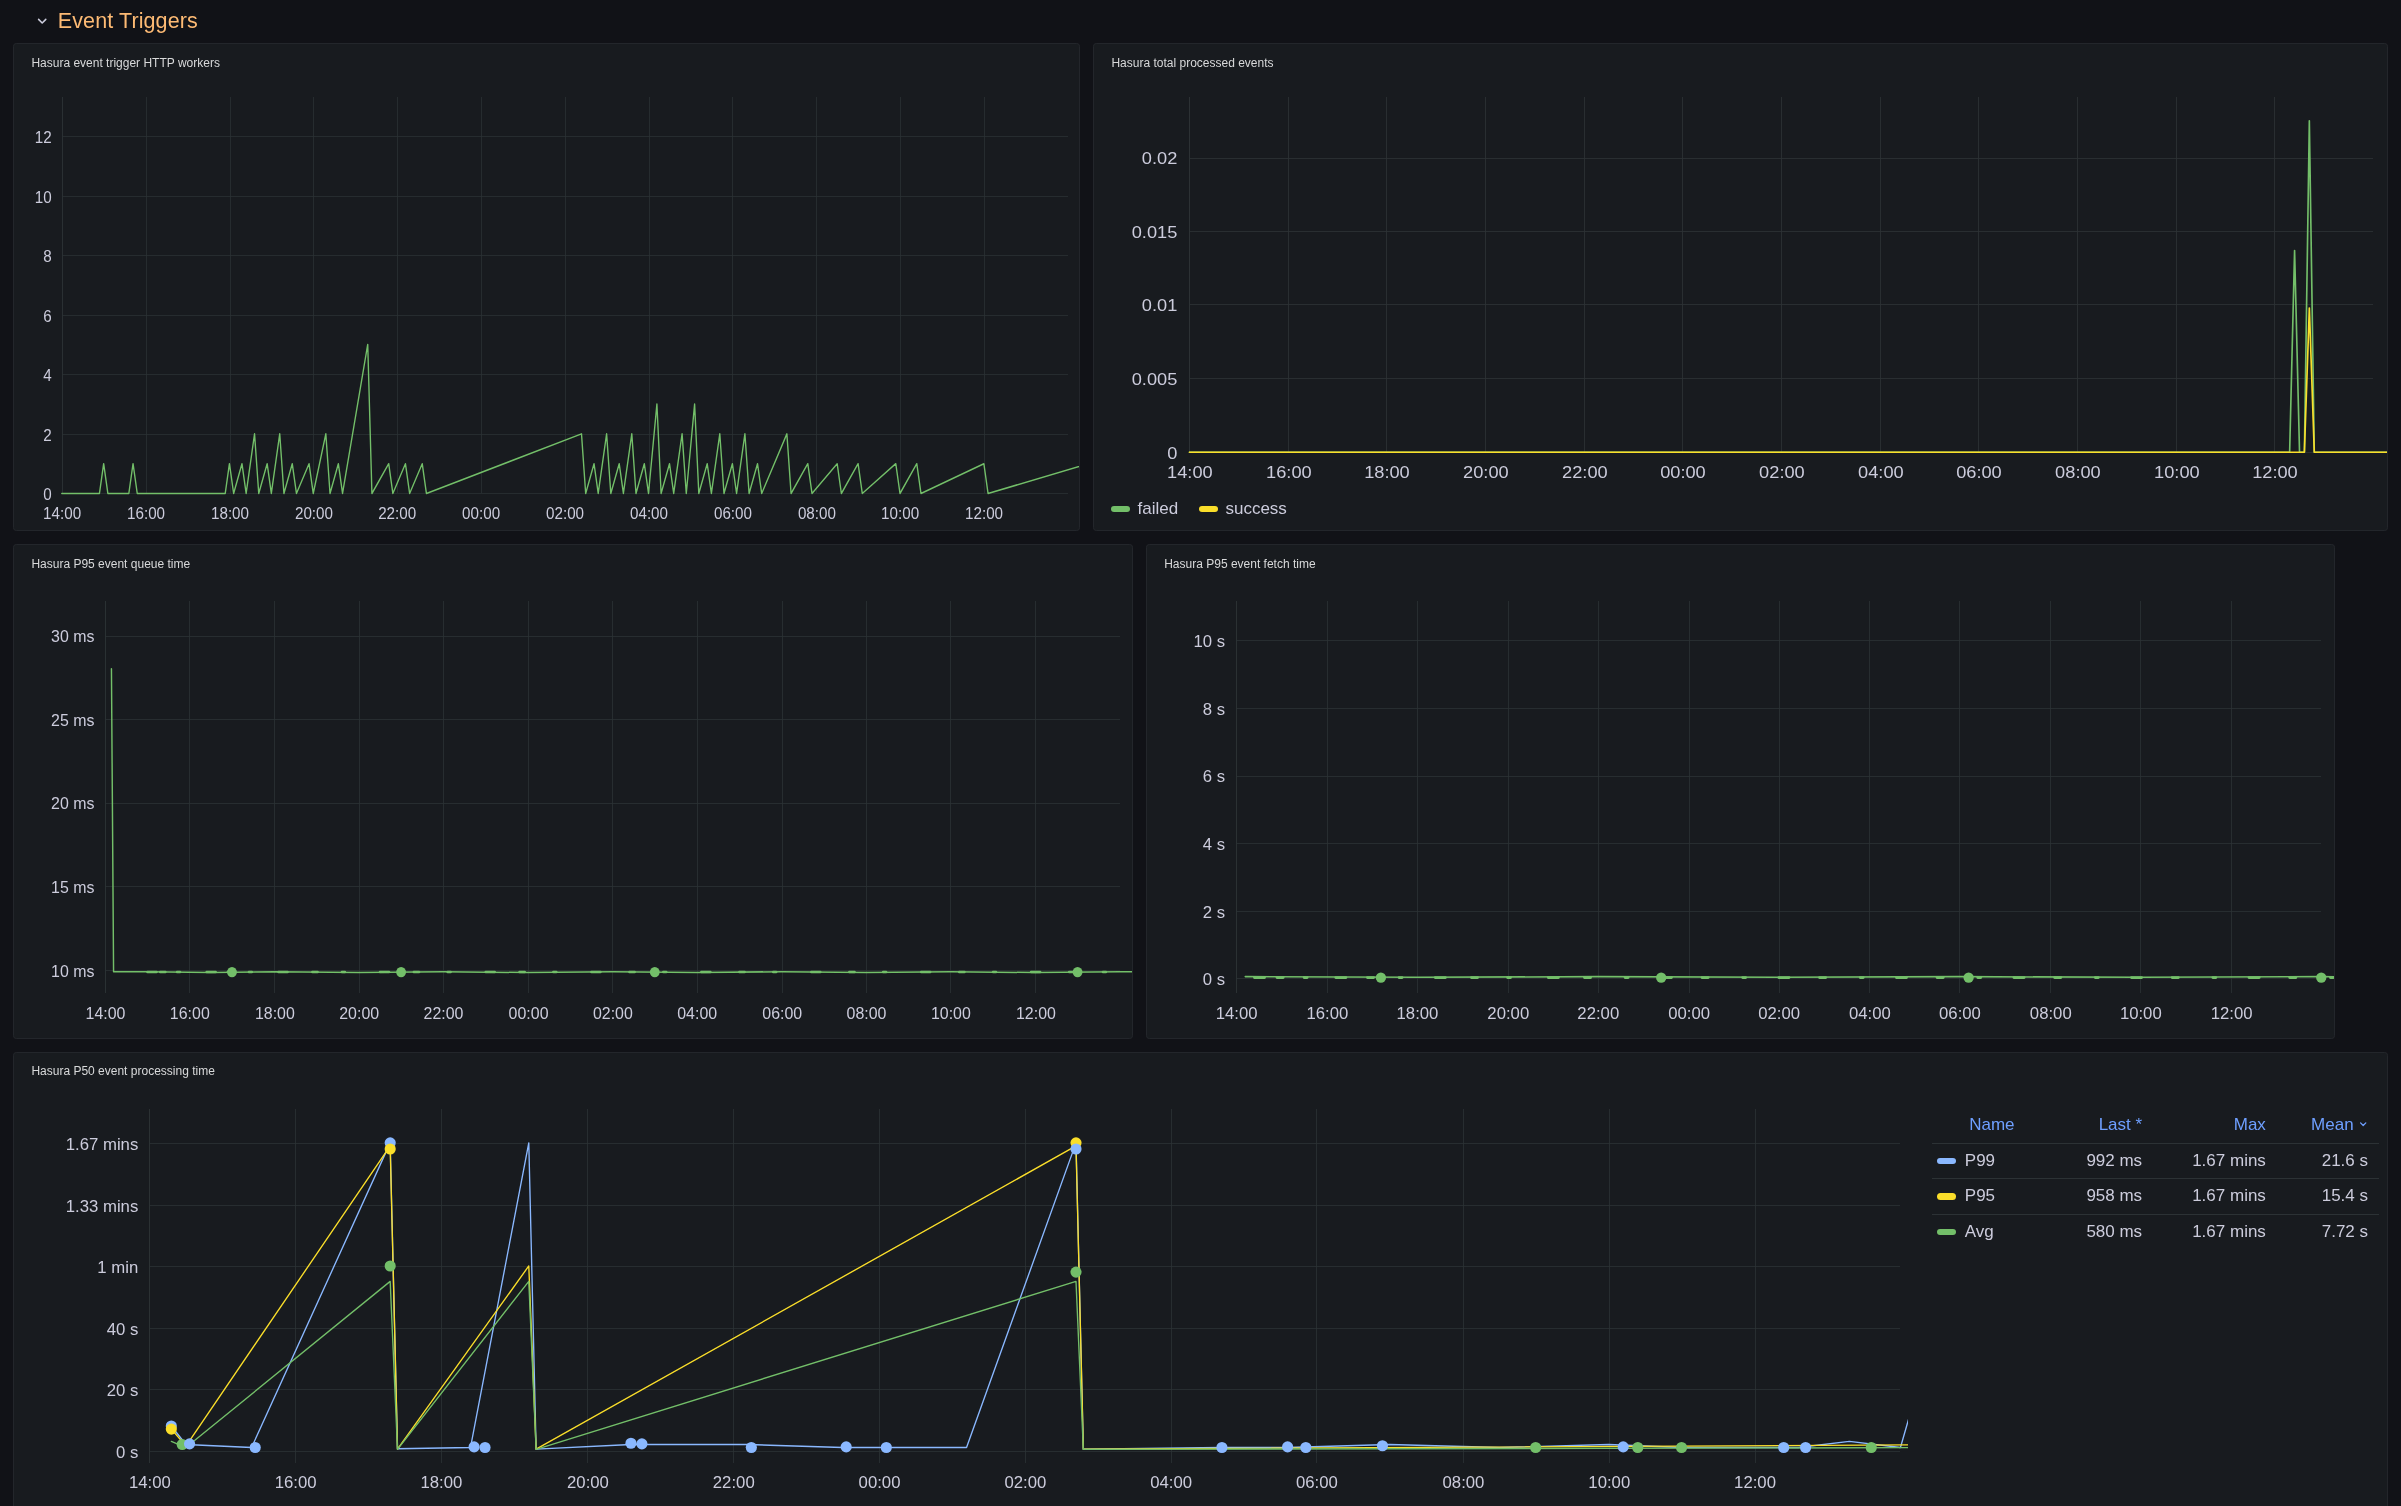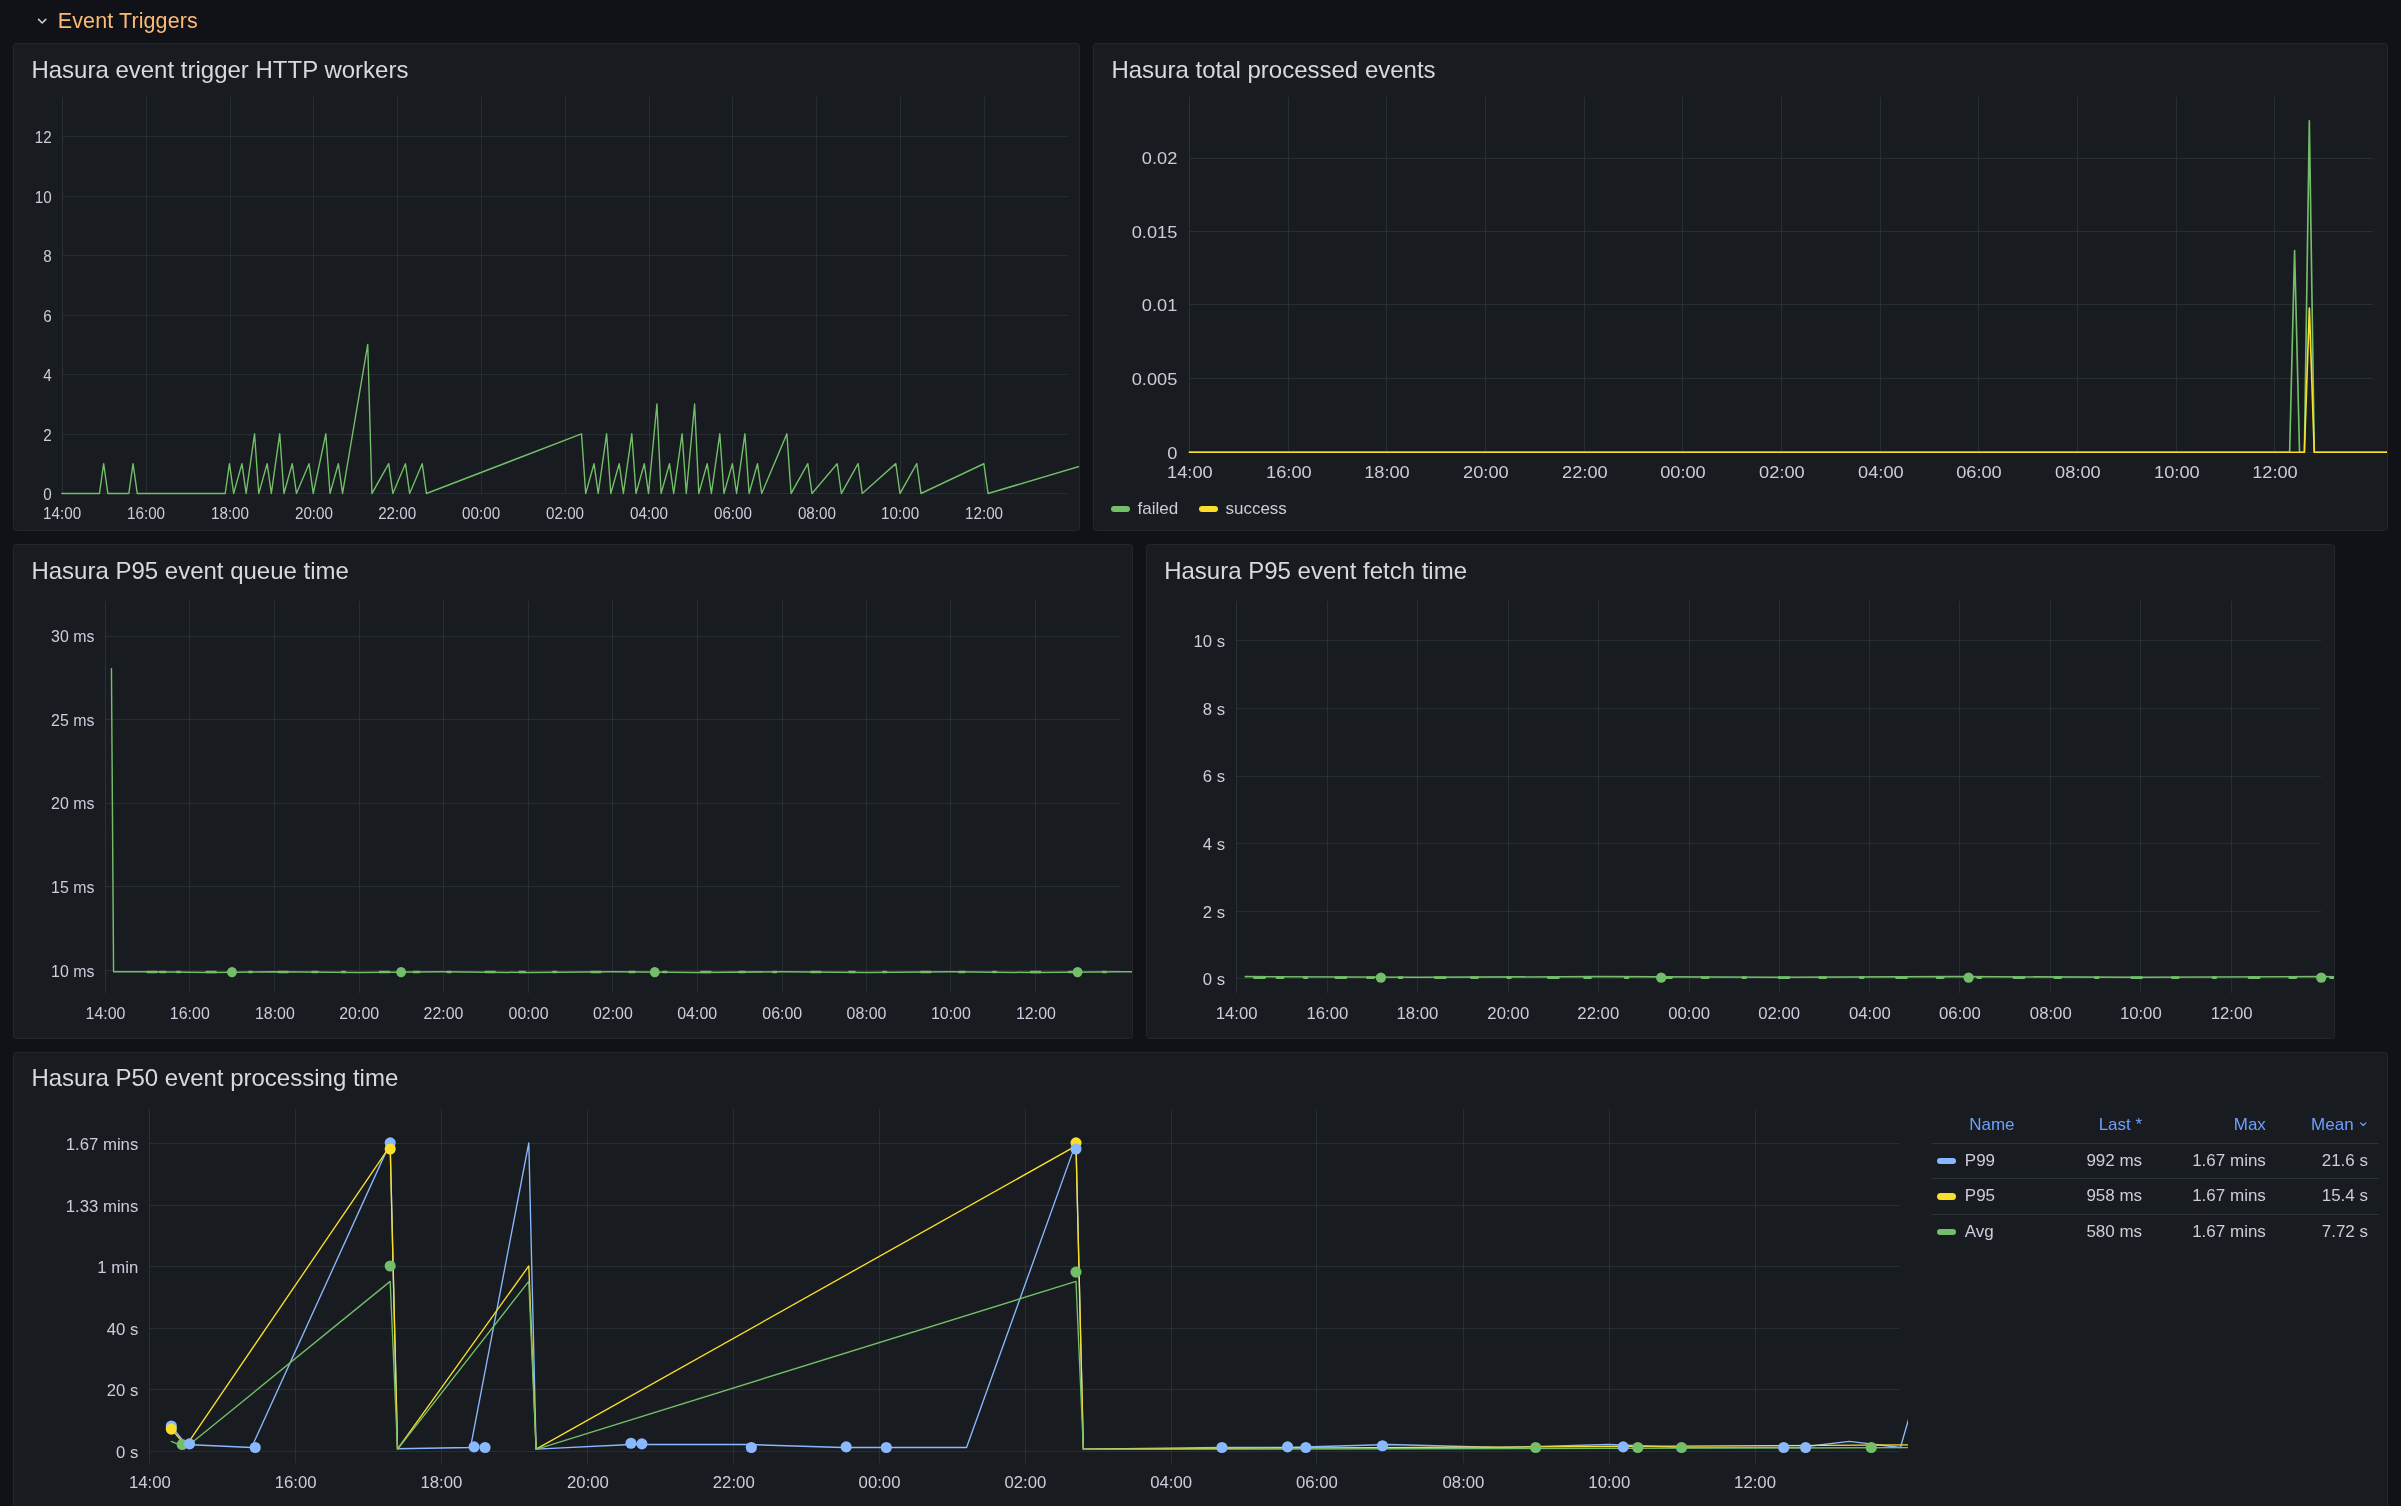--- a/index.html
+++ b/index.html
@@ -30,21 +30,21 @@
   
   .grid-row { display: flex; gap: 12.8px; margin-bottom: 12.8px; }
   .panel {
     background: #181b1f;
     border: 0.8px solid #23262b;
     border-radius: 3.2px;
     position: relative;
     overflow: hidden;
   }
   .panel-title {
-    font-size: 24px; font-weight: 500; color: #d8d9da;
+    font-size: 12px; font-weight: 500; color: #d8d9da;
     padding: 12.8px 0 0 17.6px;
     line-height: 1.1;
   }
   .plot-wrap { position: absolute; left: 0; right: 0; bottom: 0; top: 43px; }
   .plot-wrap svg { display: block; width: 100%; height: 100%; }
 
   .tick { font-size: 21px; fill: #ccccdc; font-family: "Liberation Sans", sans-serif; }
   .tick-y { text-anchor: end; }
   .tick-x { text-anchor: middle; }
   .gridline { stroke: #2c3235; stroke-width: 1; shape-rendering: crispEdges; }

